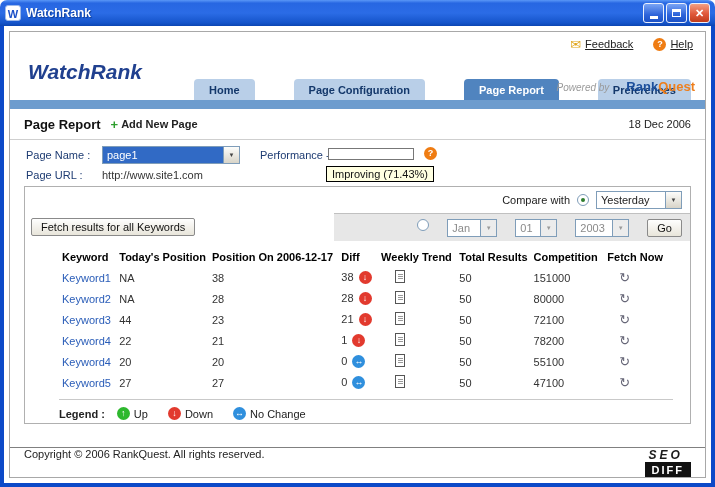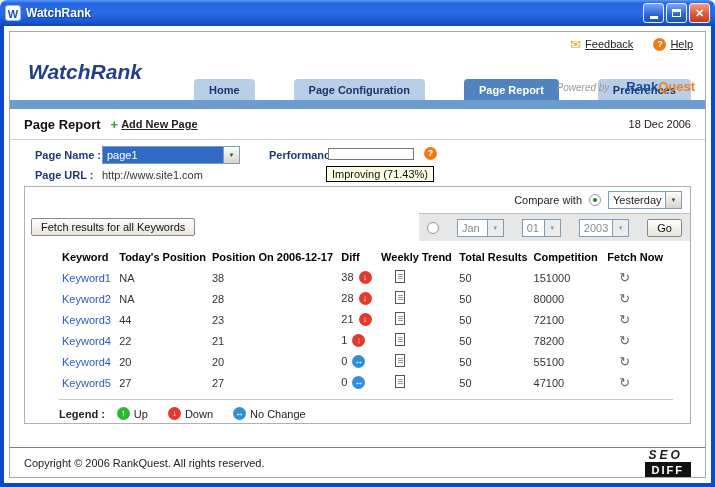--- a/index.html
+++ b/index.html
@@ -74,27 +74,27 @@
   .rq { font-weight:bold; font-size:13px; }
   .rq .r { color:#1c4f9c;margin-left:12px; } .rq .q { color:#ee7f1c; }
 
   .bluebar { height:9px; background:#6d9cce; }
 
   
   .pagehead { height:30px; display:flex; align-items:center; padding:0 14px; }
   .page-title { font-size:13px; font-weight:bold; color:#111; margin-right:10px; }
   .addwrap { display:flex; align-items:center; gap:3px; cursor:pointer; }
   .addplus { color:#2e9e2e; font-weight:bold; font-size:13px; }
-  .addlink { font-weight:bold; text-decoration:underline; color:#222; font-size:11px; }
+  .addlink { font-weight:bold; color:#222; font-size:11px; }
   .pagehead .date { margin-left:auto; color:#222; }
   .divider { height:1px; background:#cfcfcf; }
 
   
   .formarea { height:46px; position:relative; }
-  .flabel { position:absolute; color:#1d3b72; font-weight:bold;margin-left:9px; }
+  .flabel { position:absolute; color:#1d3b72; font-weight:normal; }
   .fval { position:absolute; color:#333; }
   .combo {
     display:inline-flex; align-items:stretch; height:18px;
     border:1px solid #7f9db9; background:#fff; cursor:pointer;
   }
   .combo .val { padding:2px 4px; white-space:nowrap; overflow:hidden; }
   .combo .btn {
     width:16px; background:linear-gradient(180deg,#fdfdfb,#d8d4c8);
     border-left:1px solid #7f9db9; display:flex; align-items:center; justify-content:center;
     font-size:6px; color:#444;
@@ -120,22 +120,22 @@
   }
   .radio.checked::after { content:""; position:absolute; left:3px; top:3px; right:3px; bottom:3px; background:#2e7d2e; border-radius:50%; }
   .controls-row { display:flex; justify-content:space-between; align-items:center; }
   .xp-btn {
     font-family:"Liberation Sans", sans-serif; font-size:11px; color:#111;
     background:linear-gradient(180deg,#fefefe,#e8e5da); border:1px solid #8a8a8a; border-radius:2px;
     padding:2px 9px; cursor:pointer;
   }
   .fetch-all { margin-left:6px; }
   .date-band {
-    width:271px; background:#e7e7e7; border-top:1px solid #c0c0c0;
-    display:flex; align-items:center; justify-content:flex-end; gap:18px; padding:5px 8px; height:28px;
+    width:356px; background:#e7e7e7; border-top:1px solid #c0c0c0;
+    display:flex; align-items:flex-start; justify-content:flex-end; gap:18px; padding:5px 8px; height:28px;
   }
 
   
   table.results { border-collapse:collapse; table-layout:fixed; margin:6px 24px 0 34px; }
   table.results th { text-align:left; font-size:11px; font-weight:bold; color:#000; padding:4px 3px; white-space:nowrap; }
   table.results td { font-size:11px; color:#333; padding:3px 3px; white-space:nowrap; }
   .kw { color:#2a5db8; text-decoration:none; cursor:pointer; }
   .trend-dot {
     width:13px; height:13px; border-radius:50%; display:inline-block;
     color:#fff; font-size:9px; line-height:13px; text-align:center; vertical-align:middle; margin-left:5px;
@@ -161,21 +161,21 @@
     margin:6px 24px 0 34px; width:614px; border-top:1px solid #c9c9c9; padding-top:7px;
     display:flex; align-items:center; gap:6px;
   }
   .legend .lab { font-weight:bold; margin-right:6px; }
   .legend .item { display:flex; align-items:center; gap:4px; margin-right:14px; }
   .legend .trend-dot { margin-left:0; }
 
   
   .footer {
     position:absolute; left:0; right:0; bottom:0; height:30px;
-    border-top:1px solid #808080; display:flex; align-items:center; justify-content:space-between; padding:0 14px;
+    border-top:1px solid #808080; display:flex; align-items:flex-start; justify-content:space-between; padding:0 14px;
     background:#fff;
   }
   .seodiff { display:flex; align-items:center;flex-direction:column; }
   .seodiff .seo { font-weight:bold; font-style:italic; letter-spacing:3px; color:#1a1a1a; font-size:12px; margin-right:4px; }
   .seodiff .diffbox { background:#111; color:#fff; font-weight:bold; font-size:11px; padding:2px 7px; letter-spacing:2px; }
 </style>
 </head>
 <body>
 
 <div class="window">
@@ -249,21 +249,21 @@
         <span class="tooltip">Improving (71.43%)</span>
         <span class="flabel" style="left:16px; top:29px;">Page URL :</span>
         <span class="fval" style="left:92px; top:29px;">http://www.site1.com</span>
       </div>
 
       <div class="panel">
 
         <div class="compare-row">
           <span>Compare with</span>
           <span class="radio checked"></span>
-          <span class="combo" style="width:74px;">
+          <span class="combo" style="width:86px;">
             <span class="val" style="flex:1;">Yesterday</span>
             <span class="btn">▼</span>
           </span>
         </div>
 
         <div class="controls-row">
           <button class="xp-btn fetch-all">Fetch results for all Keywords</button>
           <div class="date-band">
             <span class="radio"></span>
             <span class="combo disabled" style="width:50px;">

